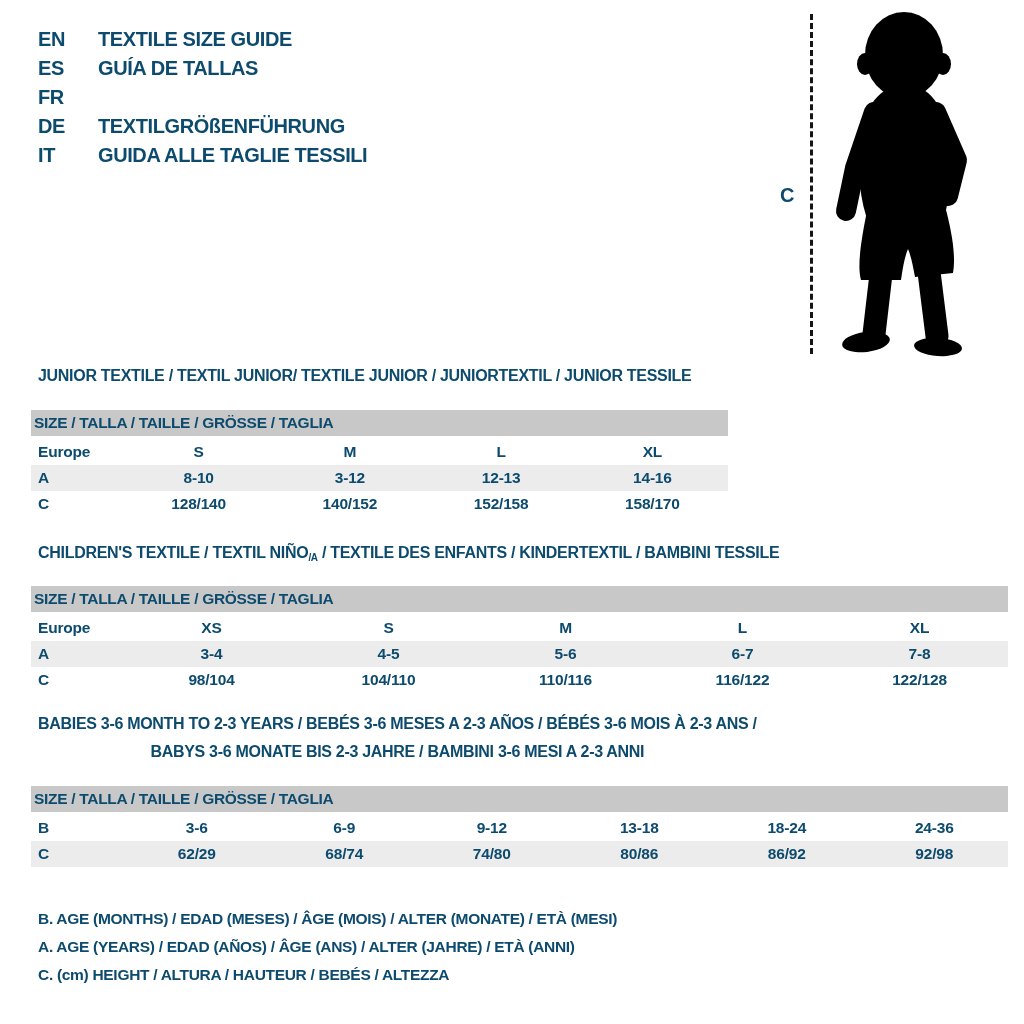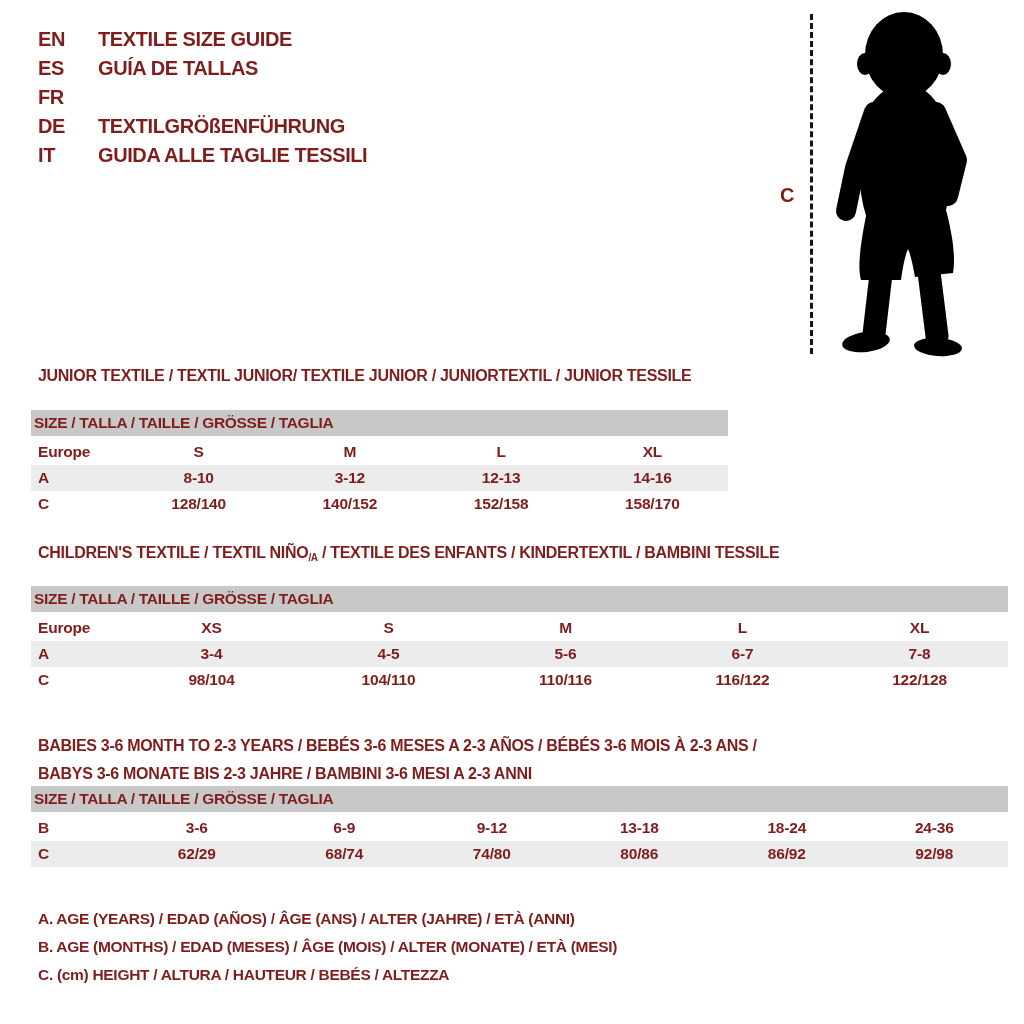--- a/index.html
+++ b/index.html
@@ -1,19 +1,19 @@
 <!DOCTYPE html>
 <html><head>
 <meta charset="utf-8">
 <style>
   html,body{margin:0;padding:0;background:#fff;}
   .page{
     position:relative;width:1024px;height:1024px;background:#fff;overflow:hidden;
     font-family:"Liberation Sans","DejaVu Sans",sans-serif;
-    color:#7f1d1d;-webkit-font-smoothing:antialiased;
+    color:#0c4a6e;-webkit-font-smoothing:antialiased;
   }
   
   .lang-list{position:absolute;top:28px;left:38px;}
   .lang-row{display:flex;margin-bottom:7px;font-weight:700;font-size:20px;line-height:22px;letter-spacing:-0.4px;}
   .lang-code{width:60px;flex:0 0 60px;}
   
   .figure{position:absolute;top:8px;left:772px;width:215px;height:352px;}
   .figure .c-label{position:absolute;left:8px;top:176px;font-weight:700;font-size:20px;}
   .figure .dotted{position:absolute;left:38px;top:6px;height:340px;width:0;border-left:3px dashed #151515;}
   .figure svg{position:absolute;left:52px;top:0;}
@@ -128,21 +128,21 @@
     <div class="tbl-row">
       <span class="lbl">C</span>
       <span class="val">98/104</span>
       <span class="val">104/110</span>
       <span class="val">110/116</span>
       <span class="val">116/122</span>
       <span class="val">122/128</span>
     </div>
   </div>
 
-  <div class="section-title" style="top:736px;">
+  <div class="section-title" style="top:714px;text-align:center;">
     <div>BABIES 3-6 MONTH TO 2-3 YEARS / BEBÉS 3-6 MESES A 2-3 AÑOS / BÉBÉS 3-6 MOIS À 2-3 ANS /</div>
     <div style="margin-top:8px;">BABYS 3-6 MONATE BIS 2-3 JAHRE / BAMBINI 3-6 MESI A 2-3 ANNI</div>
   </div>
   <div class="tbl" style="top:786px;width:977px;">
     <div class="tbl-header">SIZE / TALLA / TAILLE / GRÖSSE / TAGLIA</div>
     <div class="tbl-row">
       <span class="lbl">B</span>
       <span class="val">3-6</span>
       <span class="val">6-9</span>
       <span class="val">9-12</span>
@@ -155,18 +155,18 @@
       <span class="val">62/29</span>
       <span class="val">68/74</span>
       <span class="val">74/80</span>
       <span class="val">80/86</span>
       <span class="val">86/92</span>
       <span class="val">92/98</span>
     </div>
   </div>
 
   <div class="notes">
+    <div class="note-line">B. AGE (MONTHS) / EDAD (MESES) / ÂGE (MOIS) / ALTER (MONATE) / ETÀ (MESI)</div>
     <div class="note-line">A. AGE (YEARS) / EDAD (AÑOS) / ÂGE (ANS) / ALTER (JAHRE) / ETÀ (ANNI)</div>
-    <div class="note-line">B. AGE (MONTHS) / EDAD (MESES) / ÂGE (MOIS) / ALTER (MONATE) / ETÀ (MESI)</div>
     <div class="note-line">C. (cm) HEIGHT / ALTURA / HAUTEUR / BEBÉS / ALTEZZA</div>
   </div>
 
 </div>
 
 </body></html>

